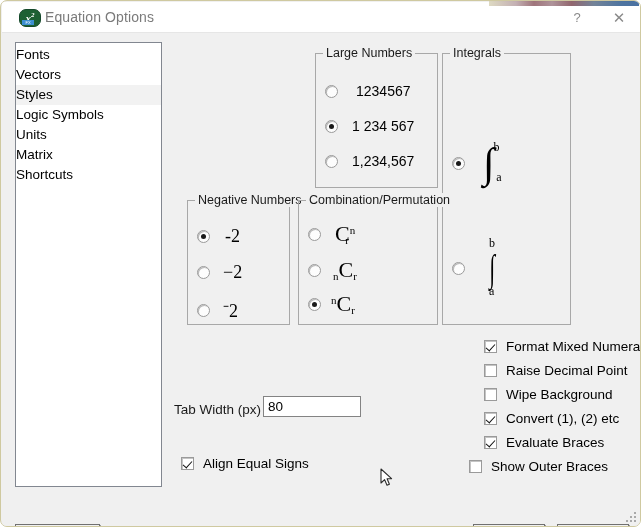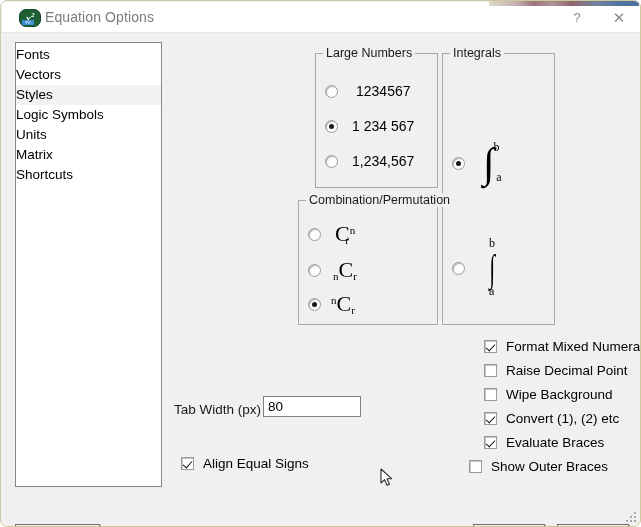--- a/index.html
+++ b/index.html
@@ -311,21 +311,21 @@
       <div class="radio-row" style="left:9px; top:64px;">
         <span class="radio checked"></span>
         <span class="radio-label" style="margin-left:14px;">1 234 567</span>
       </div>
       <div class="radio-row" style="left:9px; top:99px;">
         <span class="radio"></span>
         <span class="radio-label" style="margin-left:14px;">1,234,567</span>
       </div>
     </div>
 
-    <div class="groupbox" style="left:440px; top:20px; width:113px; height:272px;">
+    <div class="groupbox" style="left:440px; top:20px; width:129px; height:272px;">
       <div class="legend">Integrals</div>
 
       <div class="radio-row" style="left:9px; top:88px;">
         <span class="radio checked"></span>
         <span class="radio-label" style="margin-left:18px;">
           <span class="intg intg-slant">
             <span class="sym">∫</span>
             <span class="lim" style="right:-5px; top:-2px;">b</span>
             <span class="lim" style="right:-7px; bottom:-1px;">a</span>
           </span>
@@ -337,20 +337,35 @@
         <span class="radio-label" style="margin-left:22px;">
           <span class="intg" style="font-style:normal;">
             <span class="sym" style="font-size:38px; line-height:38px; display:inline-block; transform:scaleX(0.55);">∫</span>
             <span class="lim" style="left:2px; top:-13px;">b</span>
             <span class="lim" style="left:2px; bottom:-12px;">a</span>
           </span>
         </span>
       </div>
     </div>
 
+    <div class="groupbox" style="left:185px; top:167px; width:103px; height:125px;">
+      <div class="legend">Negative Numbers</div>
+      <div class="radio-row" style="left:9px; top:25px;">
+        <span class="radio checked"></span>
+        <span class="radio-label mathnum" style="margin-left:15px;">-2</span>
+      </div>
+      <div class="radio-row" style="left:9px; top:61px;">
+        <span class="radio"></span>
+        <span class="radio-label mathnum" style="margin-left:13px;">−2</span>
+      </div>
+      <div class="radio-row" style="left:9px; top:97px;">
+        <span class="radio"></span>
+        <span class="radio-label mathnum" style="margin-left:13px;">⁻2</span>
+      </div>
+    </div>
 
     <div class="groupbox" style="left:296px; top:167px; width:140px; height:125px;">
       <div class="legend">Combination/Permutation</div>
 
       <div class="radio-row" style="left:9px; top:22px;">
         <span class="radio"></span>
         <span class="radio-label comb" style="margin-left:14px;">C<sup>n</sup><sub style="margin-left:-10px;">r</sub></span>
       </div>
 
       <div class="radio-row" style="left:9px; top:58px;">

